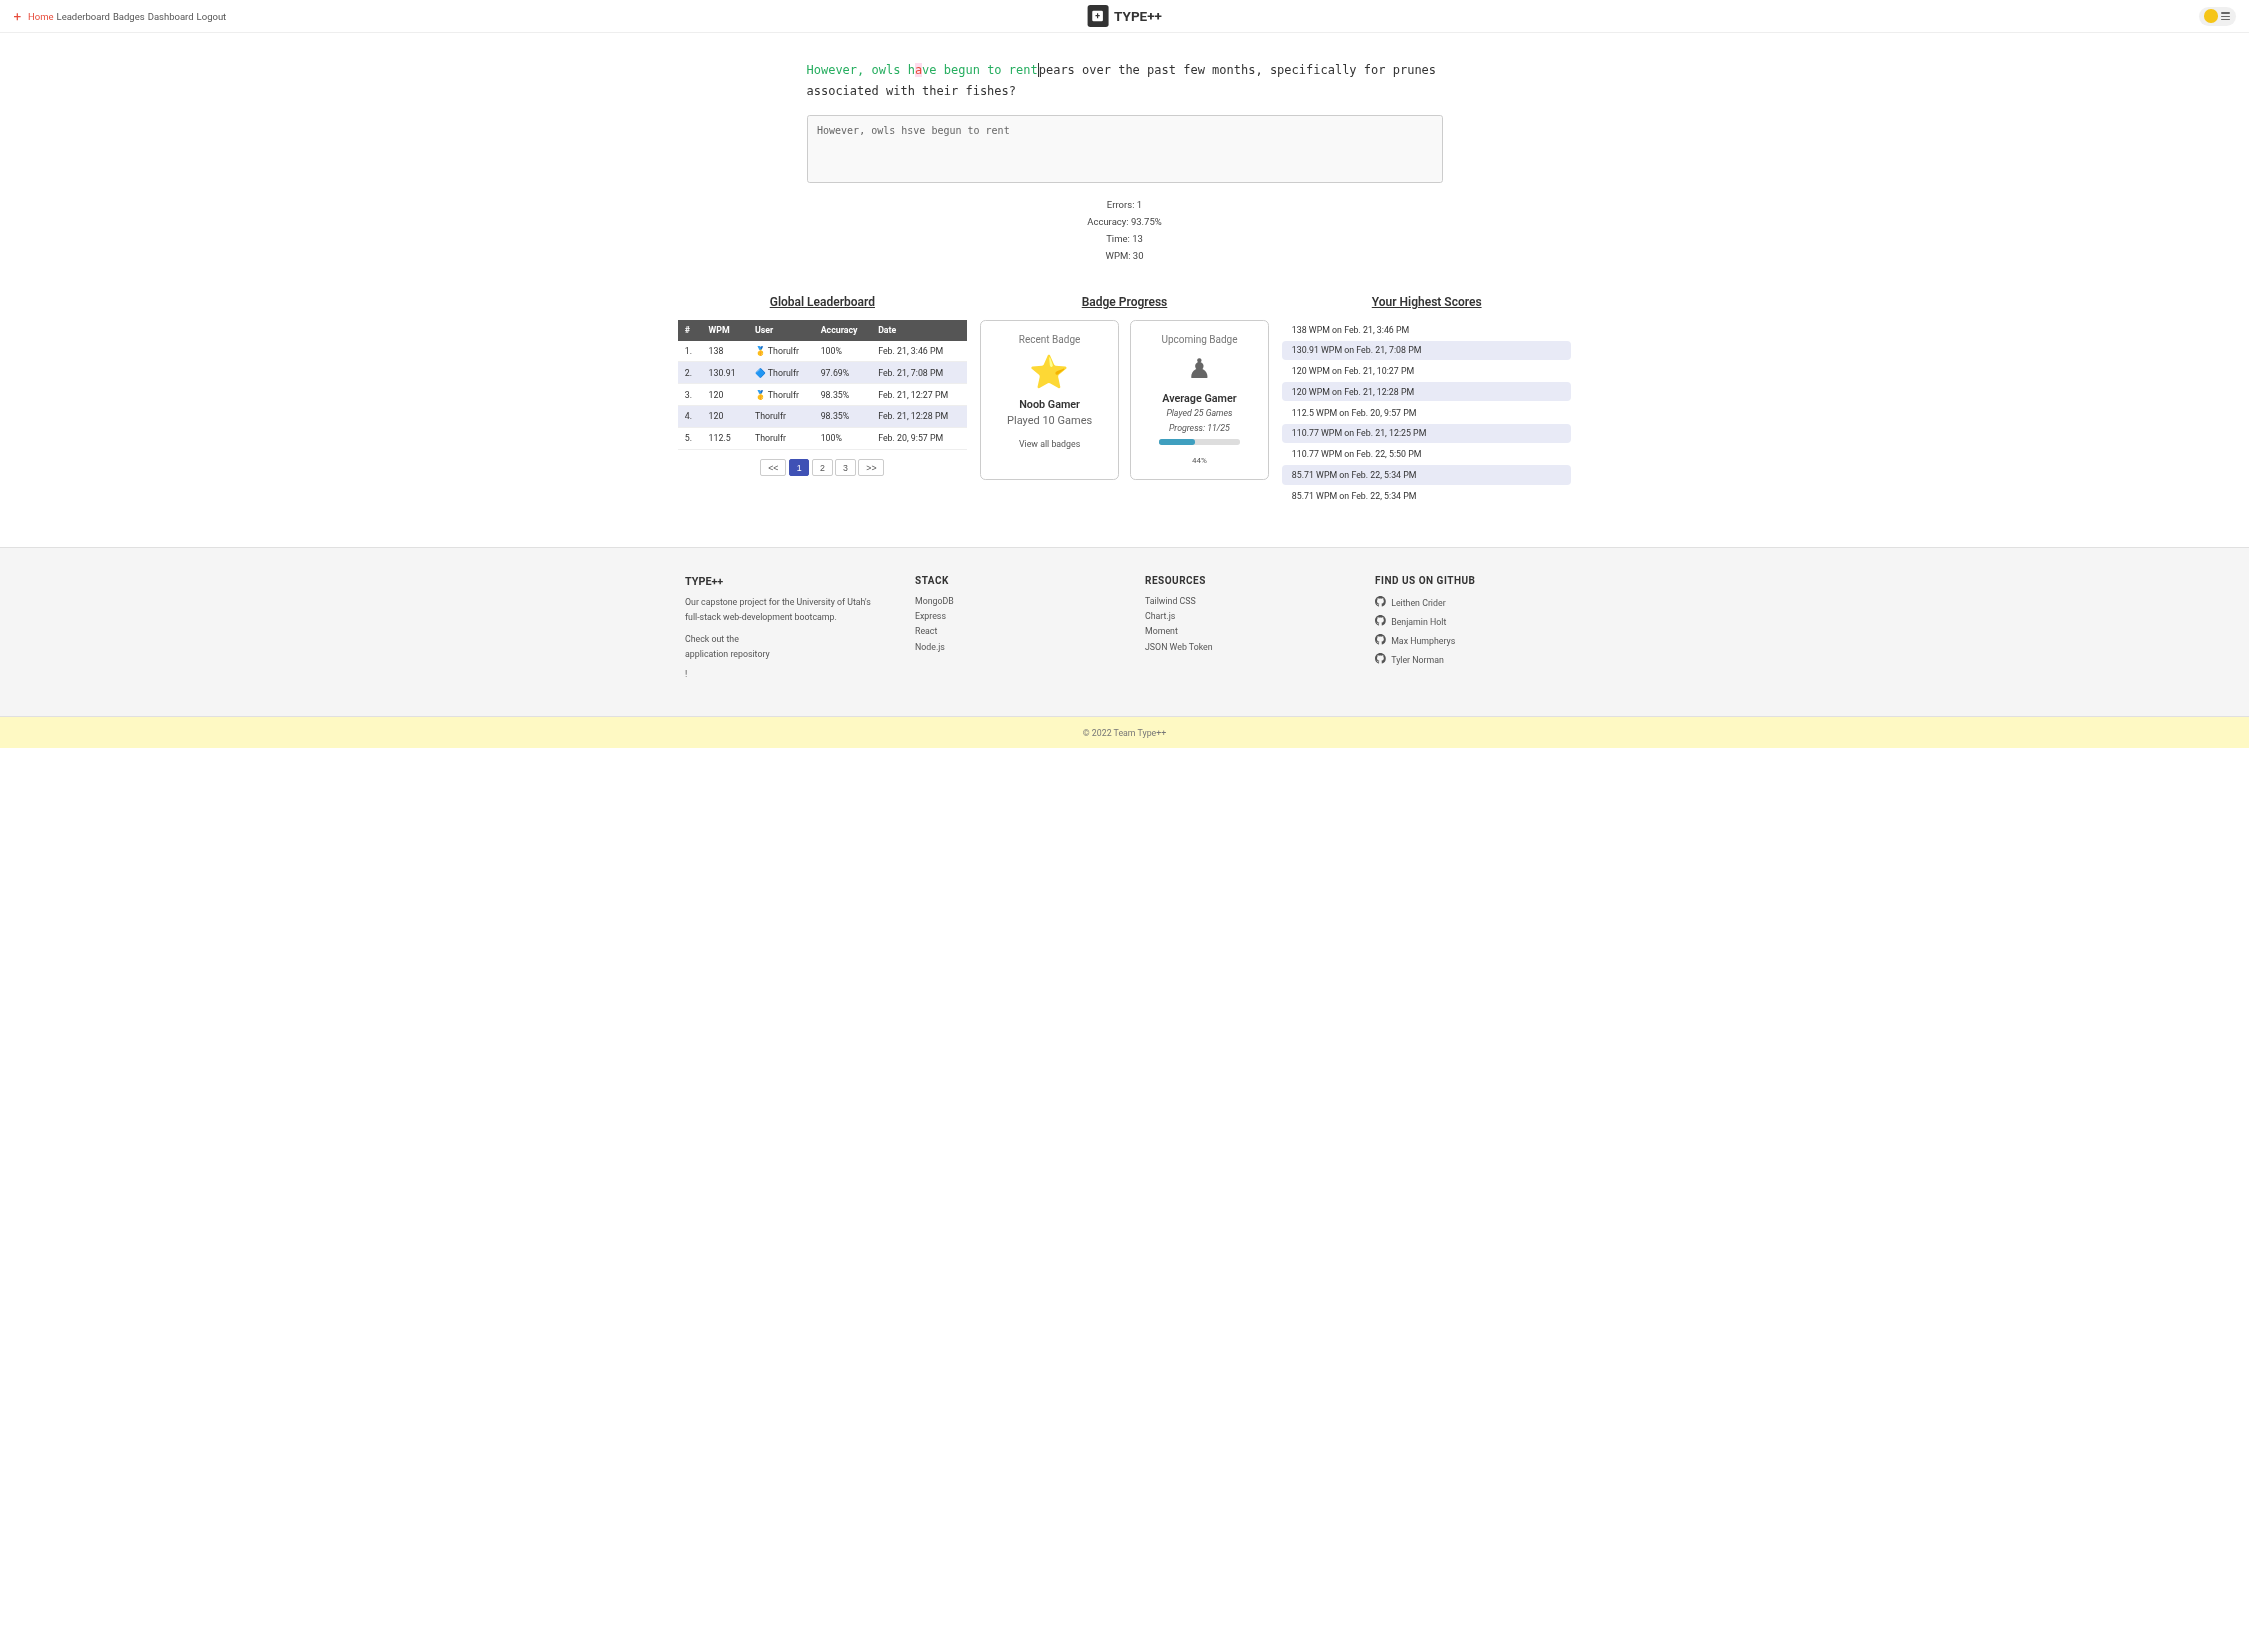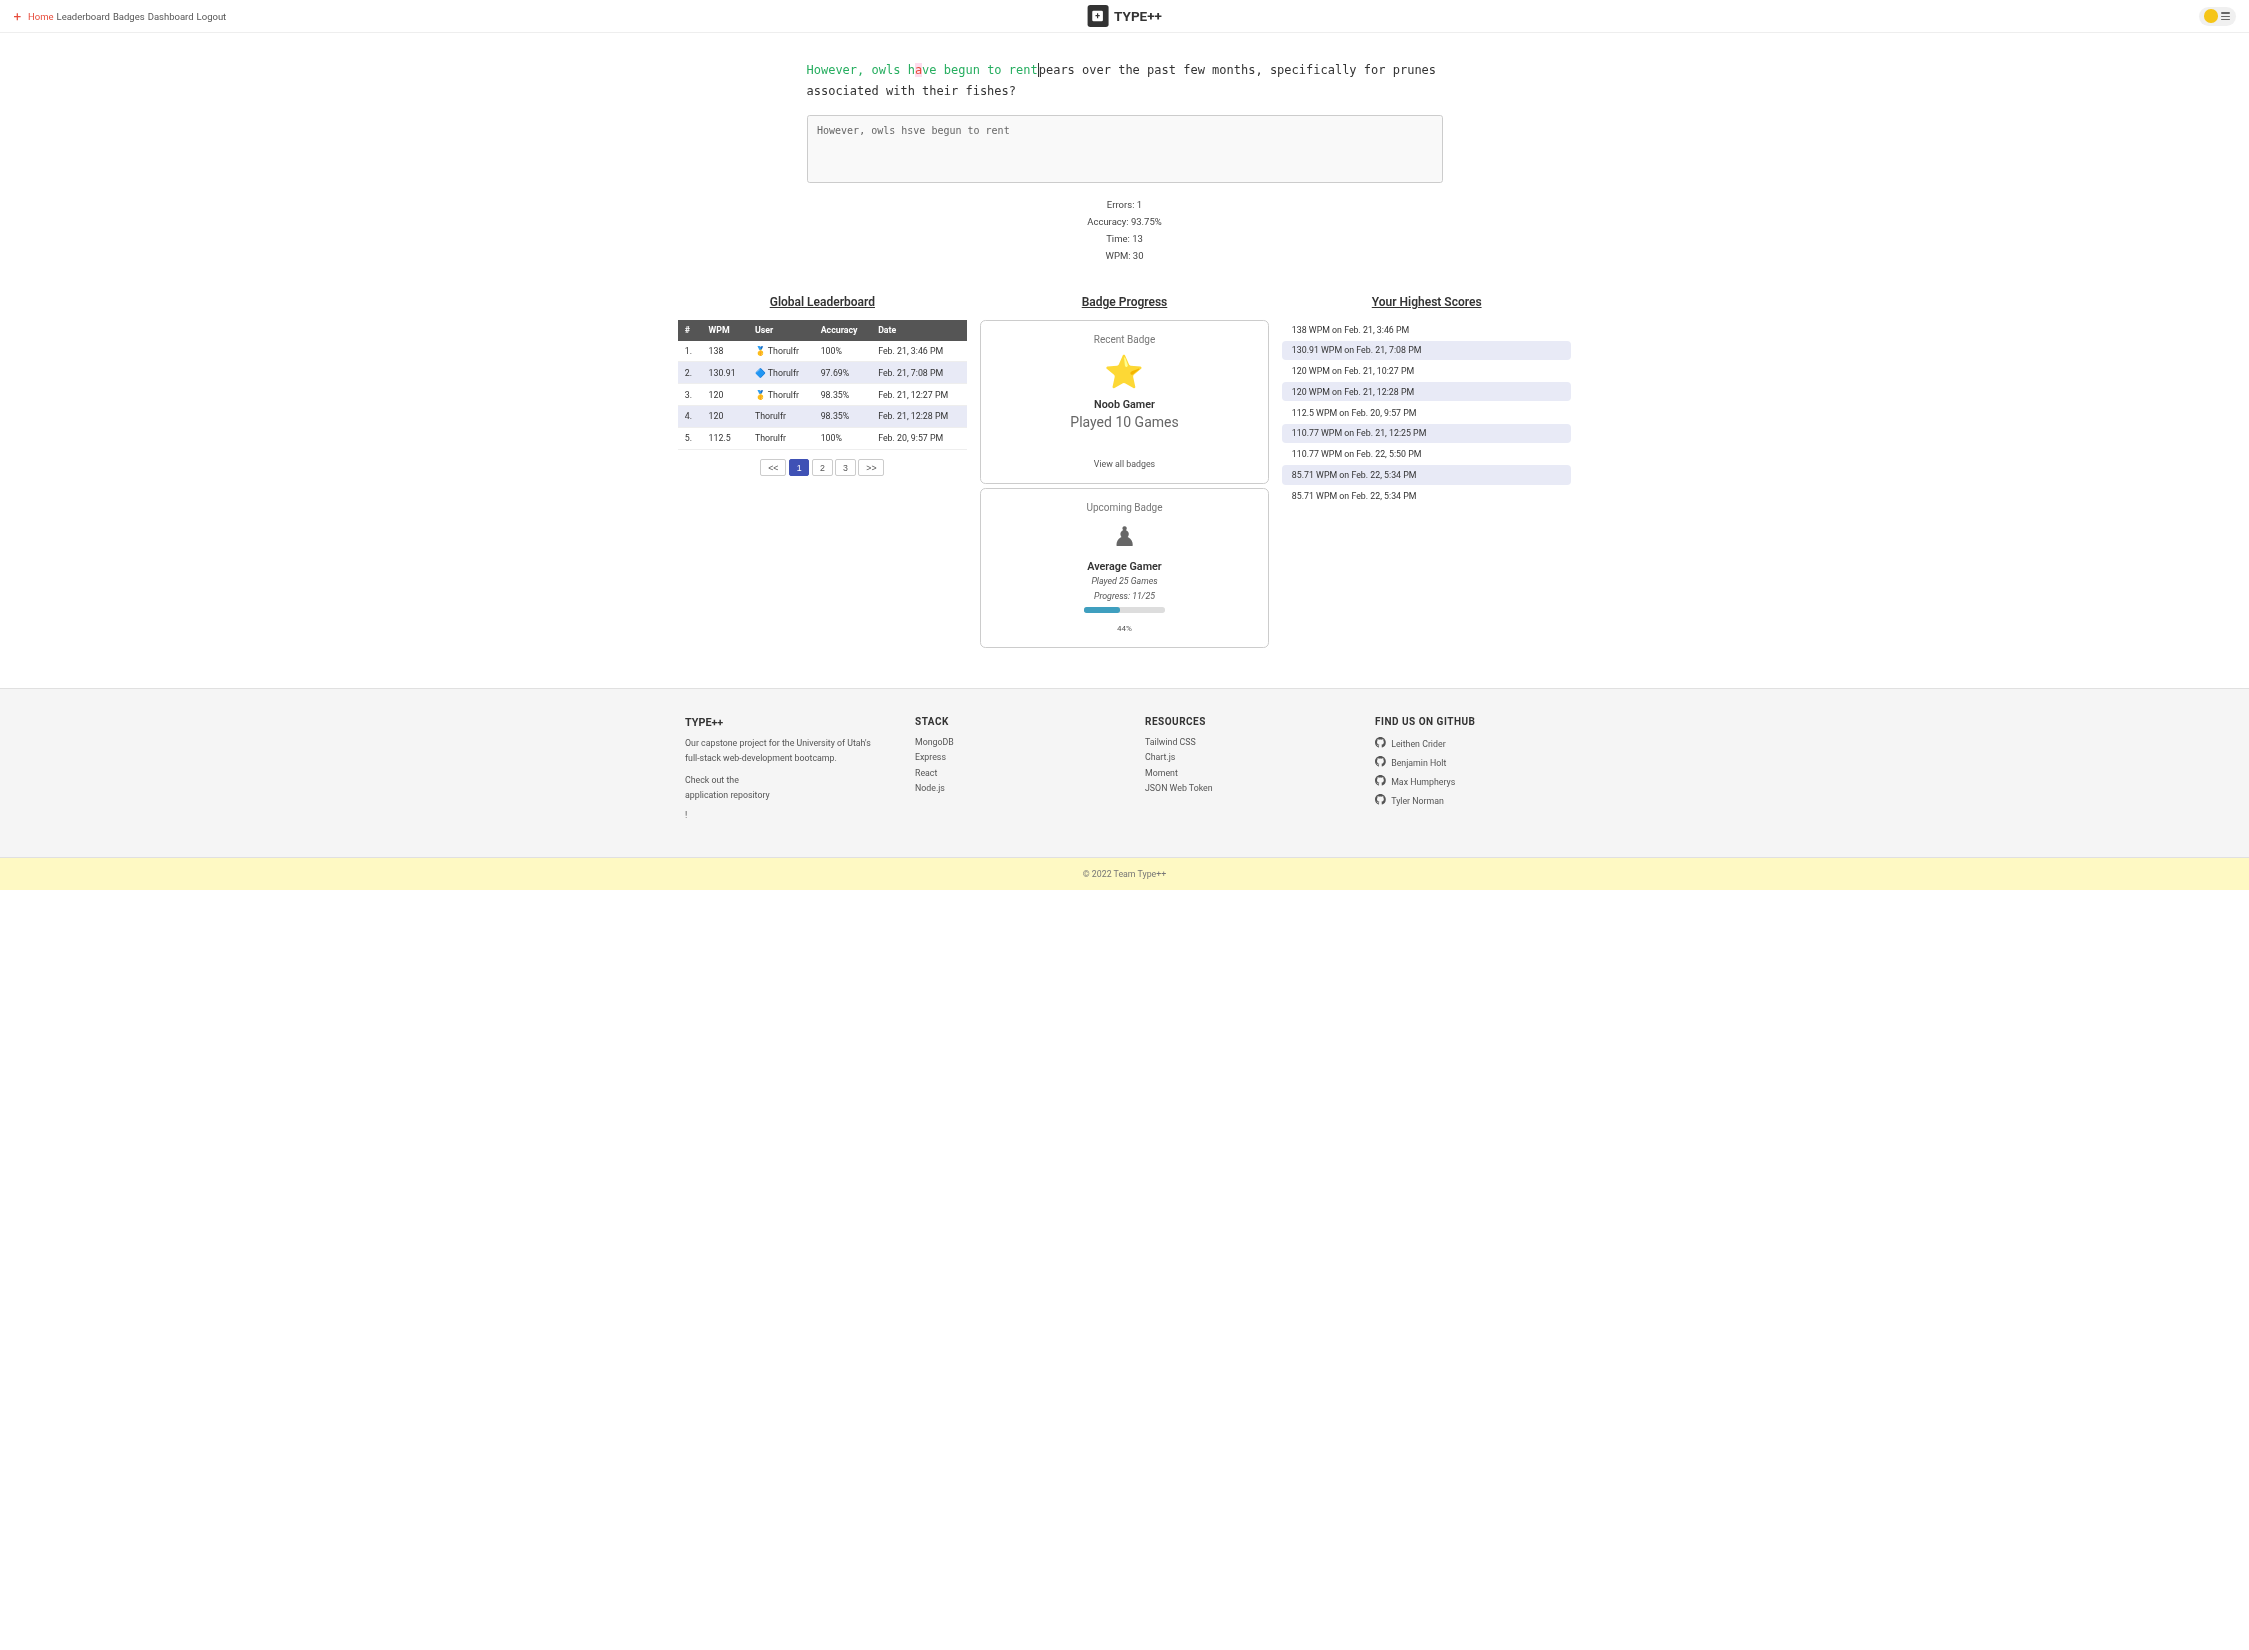--- a/index.html
+++ b/index.html
@@ -80,29 +80,29 @@
       display: flex; justify-content: center; gap: 2.7px; margin-top: 9.5px;
     }
     .page-btn {
       padding: 2.7px 6.8px; border: 0.7px solid #ccc; background: #fff;
       cursor: pointer; border-radius: 2px; font-size: 8.8px; color: #555;
     }
     .page-btn.active { background: #3f51b5; color: #fff; border-color: #3f51b5; }
 
     
     .badge-panel { flex: 1; }
-    .badge-cards { display: flex; gap: 4px; flex-direction: column; }
+    .badge-cards { display: flex; gap: 11px; }
     .badge-card {
       flex: 1; border: 0.7px solid #ccc; border-radius: 5.4px;
       padding: 13.5px; text-align: center; background: #fff;
     }
     .badge-card-title { font-size: 10px; color: #777; margin-bottom: 8px; }
     .badge-icon { font-size: 32px; margin-bottom: 6.8px; }
     .badge-name { font-size: 10.8px; font-weight: 600; margin-bottom: 2.7px; }
-    .badge-desc { font-size: 14px; color: #666; margin-bottom: 20px; }
+    .badge-desc { font-size: 11px; color: #666; margin-bottom: 3px; }
     .badge-progress-text { font-size: 8.8px; color: #555; margin-bottom: 5.4px; font-style: italic; }
     .progress-bar-bg {
       background: #ddd; border-radius: 2.7px; height: 6.8px; width: 81px; margin: 0 auto;
     }
     .progress-bar-fill {
       height: 6.8px; border-radius: 2.7px; background: #3f9fbf;
     }
     .view-badges-btn {
       margin-top: 9.5px; display: inline-block; font-size: 8.8px;
       color: #555; cursor: pointer; text-decoration: none;

